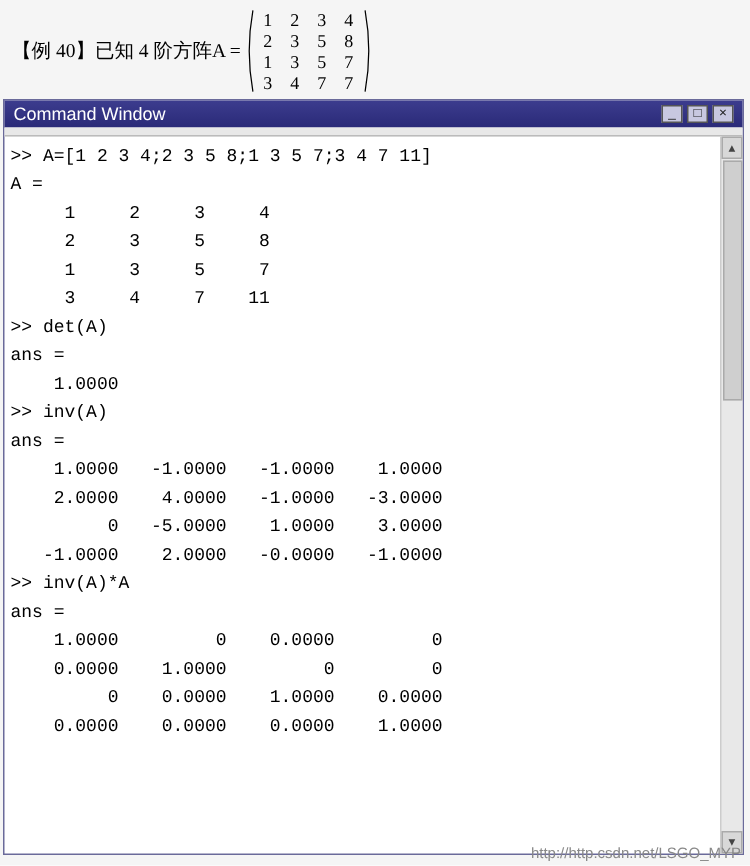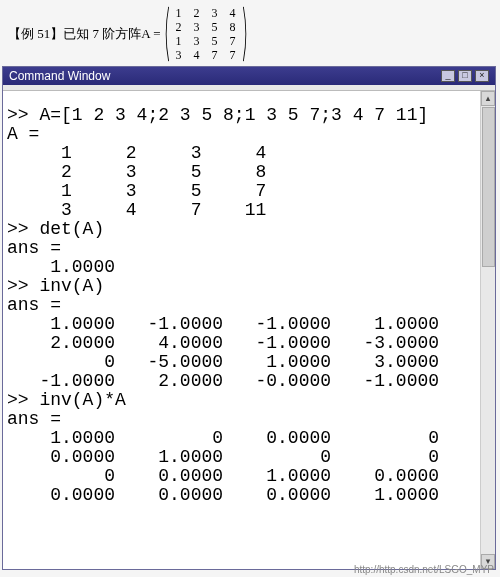--- a/index.html
+++ b/index.html
@@ -76,23 +76,23 @@
     border-bottom: 1px solid #bbb;
     height: 6px;
   }
   .content-wrap {
     display:flex;
     height: 478px;
   }
   .content {
     flex:1;
     font-family: "Courier New", "SimSun", monospace;
-    font-size: 18px;
+    font-size: 12px;
     line-height: 19px;
-    padding: 15px 4px;
+    padding: 4px 4px;
     white-space: pre;
     color: #000;
     overflow: hidden;
   }
   .scrollbar {
     width: 15px;
     background: #e8e8e8;
     border-left: 1px solid #ccc;
     position: relative;
   }
@@ -113,21 +113,21 @@
     bottom: 2px; right: 6px;
     font-family: Arial, sans-serif;
     font-size: 10px;
     color: #888;
   }
 </style>
 </head>
 <body>
 
 <div class="problem">
-  <span class="ptxt1">【例 51】已知 7 阶方阵A = </span>
+  <span class="ptxt1">【例 40】已知 4 阶方阵A = </span>
   <span class="matrix-wrap">
     <span class="paren">
       <svg viewBox="0 0 10 60" preserveAspectRatio="none">
           <path d="M8 1 Q1 30 8 59" stroke="#000" fill="none" stroke-width="1.2"></path>
         </svg>
     </span>
     <table class="mtable">
       <tbody>
           <tr>
             <td>1</td>

